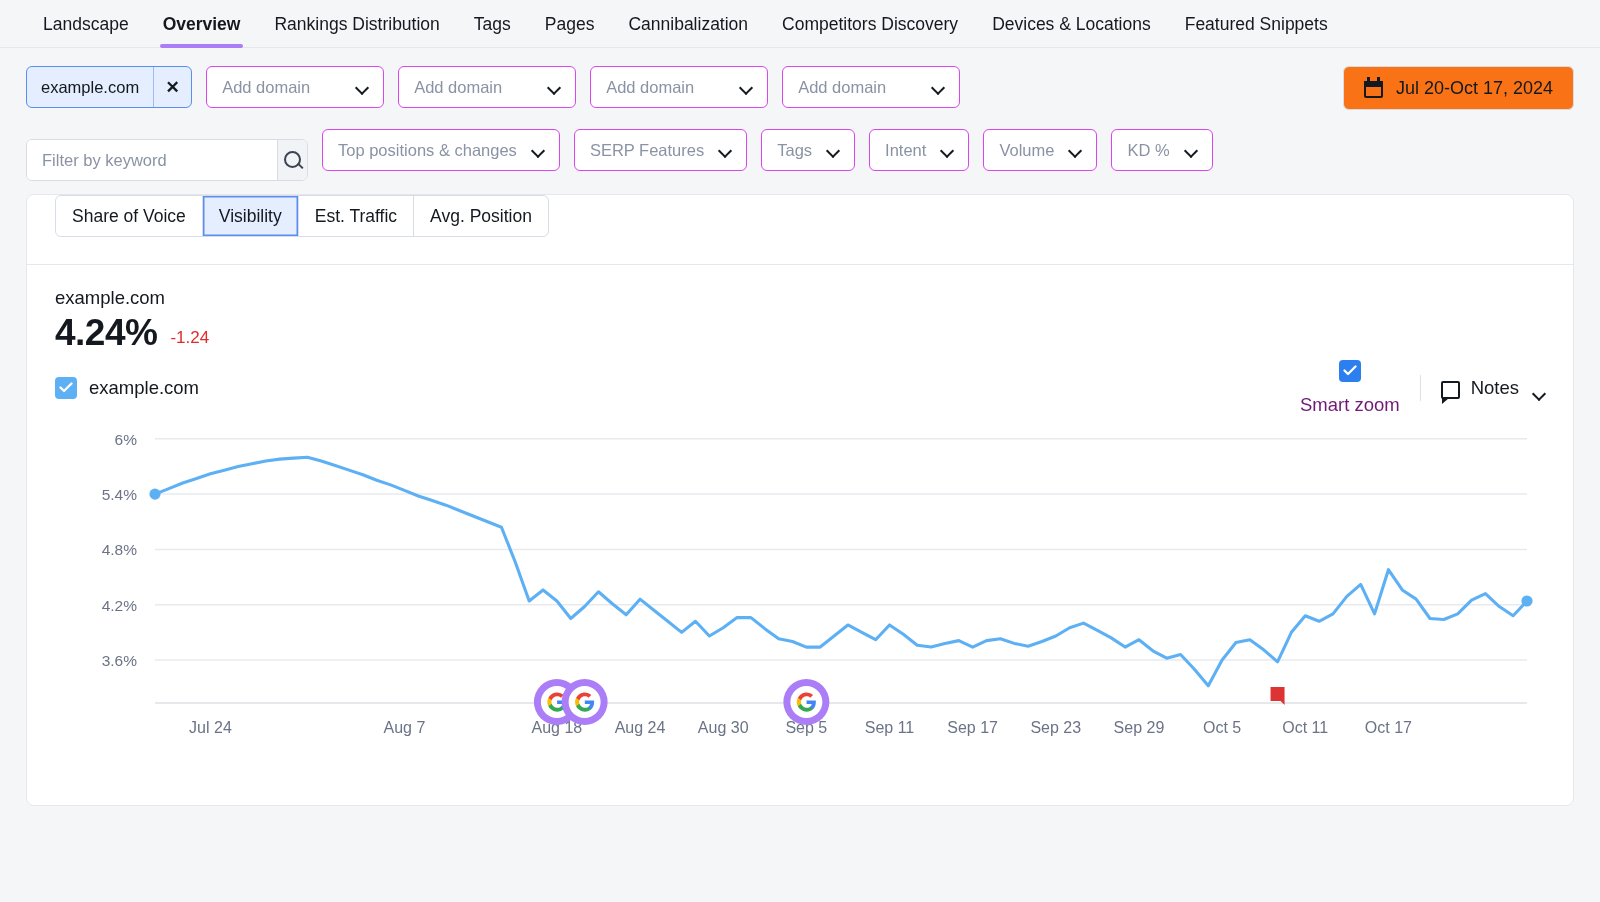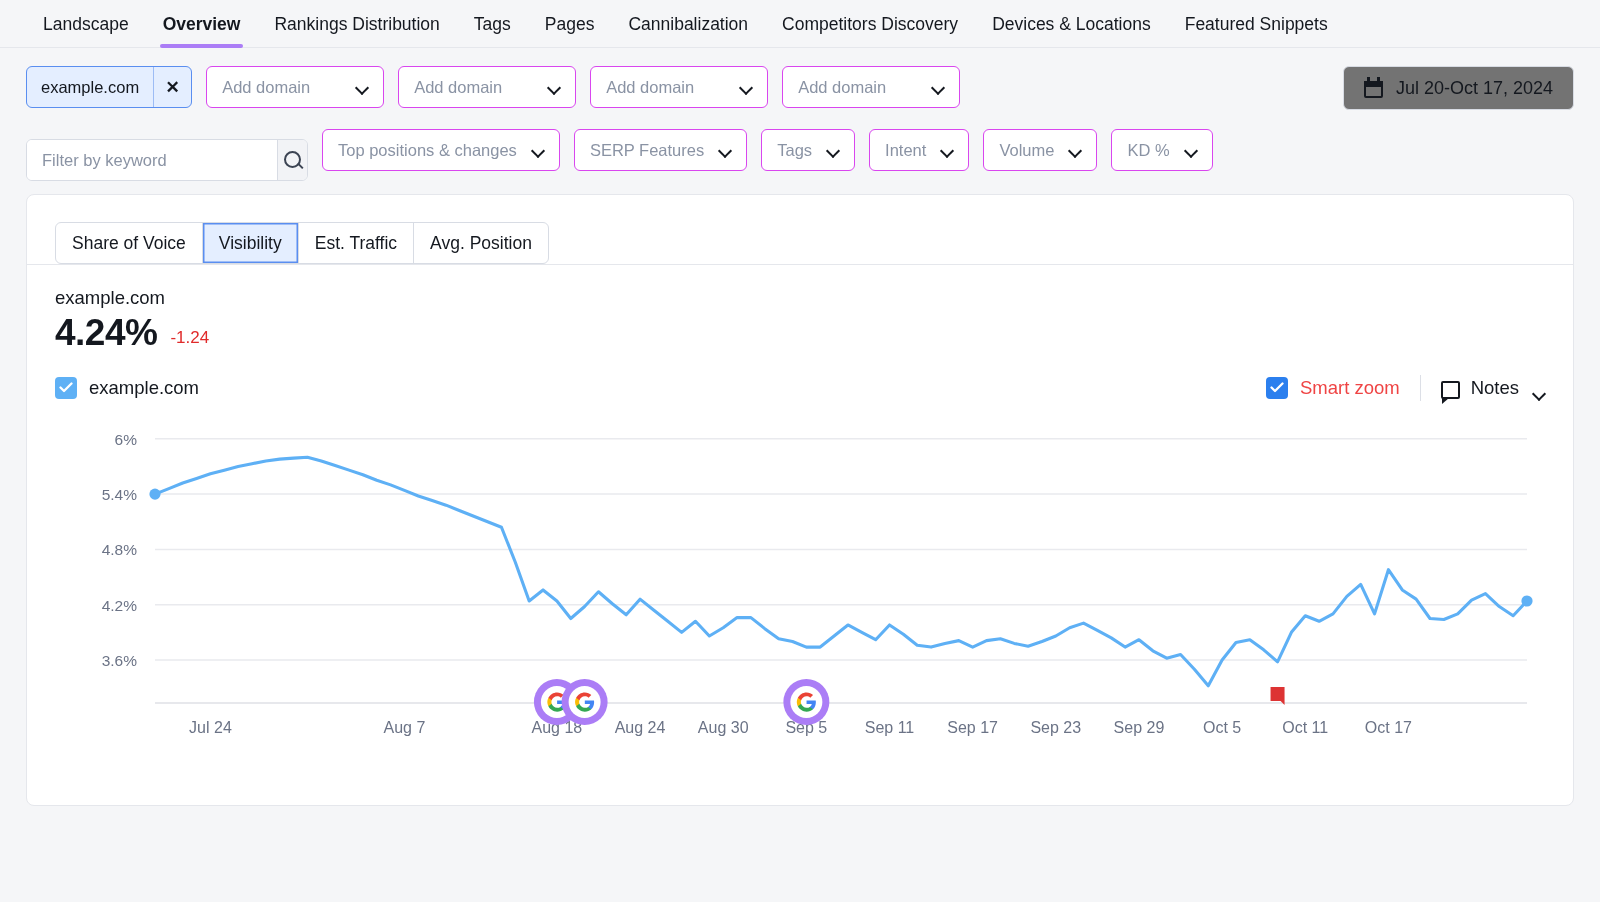--- a/index.html
+++ b/index.html
@@ -114,21 +114,21 @@
     width: 178px;
     justify-content: space-between;
   }
 
   .datebtn {
     position: absolute;
     right: 0; top: 0;
     height: 44px;
     border: 1px solid #d8dce4;
     border-radius: 6px;
-    background: #737373;
+    background: #f97316;
     display: inline-flex;
     align-items: center;
     gap: 13px;
     padding: 0 20px;
     font-size: 18px;
     color: #14181f;
     cursor: pointer;
     white-space: nowrap;
   }
   .cal-icon { width: 19px; height: 19px; position: relative; display:inline-block; }
@@ -187,21 +187,21 @@
     margin: 13px 26px 0 26px;
     background: #fff;
     border: 1px solid #e5e7ec;
     border-radius: 8px;
     height: 612px;
     position: relative;
   }
   .card-head {
     height: 70px;
     border-bottom: 1px solid #e5e7ec;
-    display: flex; align-items: flex-end;
+    display: flex; align-items: flex-start;
     padding: 0 28px;
   }
   .segmented {
     display: inline-flex;
     border: 1px solid #d8dce4;
     border-radius: 6px;
     overflow: hidden;
     height: 42px;
     background: #fff;
   }
@@ -235,21 +235,21 @@
     width: 22px; height: 22px; border-radius: 4px;
     background: #5eb0f5;
     display: inline-flex; align-items: center; justify-content: center;
     cursor: pointer;
     flex: none;
   }
   .cb.strong { background: #2b7fee; }
   .cb svg { display:block; }
   .legend-name { font-size: 18.5px; color: #14181f; margin-left: 12px; }
   .legend-right { margin-left: auto; display: flex; align-items: center; gap: 0; }
-  .smartzoom { display: flex; align-items: center; gap: 12px; font-size: 18.5px; color: #ef4444; cursor:pointer;}
+  .smartzoom { display: flex; align-items: center; gap: 12px; font-size: 18.5px; color: #701a75; cursor:pointer;flex-direction:column;}
   .vsep { width: 1px; height: 26px; background: #dcdfe6; margin: 0 20px; }
   .notes { display: flex; align-items: flex-end; gap: 11px; font-size: 18.5px; color: #14181f; cursor: pointer; }
   .note-icon { width: 19px; height: 18px; position: relative; display:inline-block; }
   .note-icon:before {
     content:""; position:absolute; inset:0;
     border: 2.4px solid #14181f; border-radius: 2px;
   }
   .note-icon:after {
     content:""; position:absolute; left:1px; bottom:-5px;
     border-left: 7px solid #14181f;

